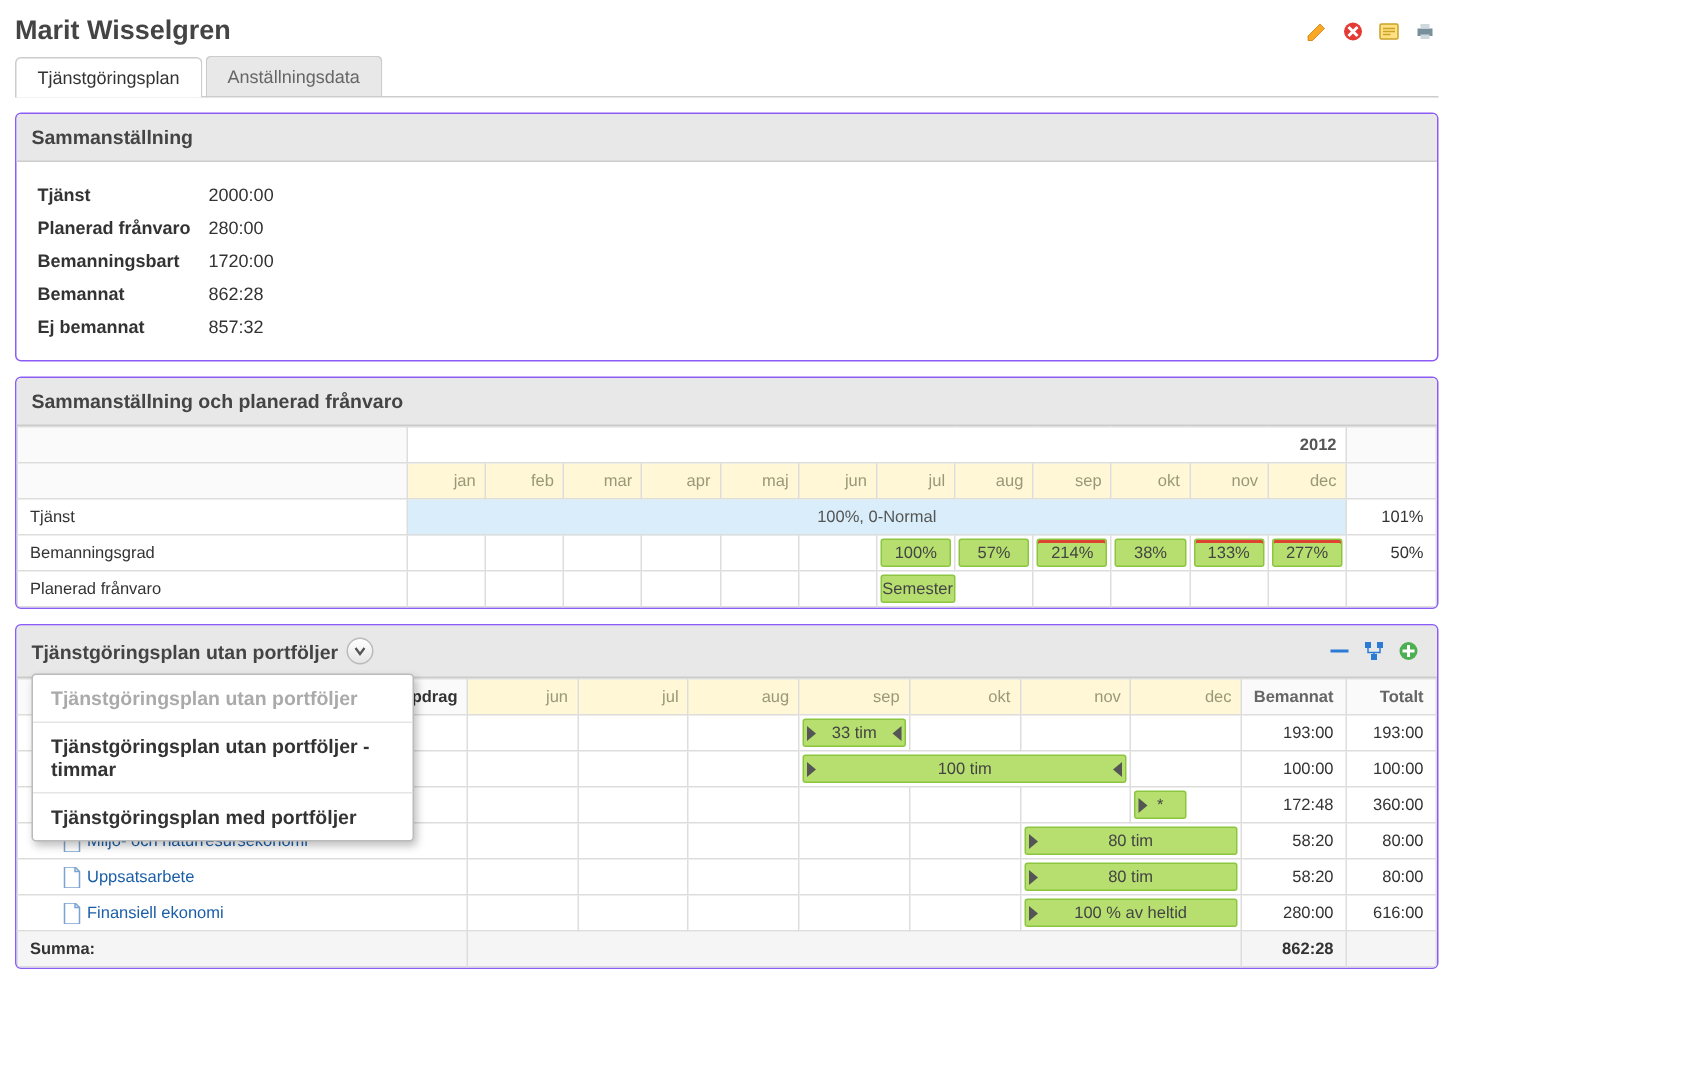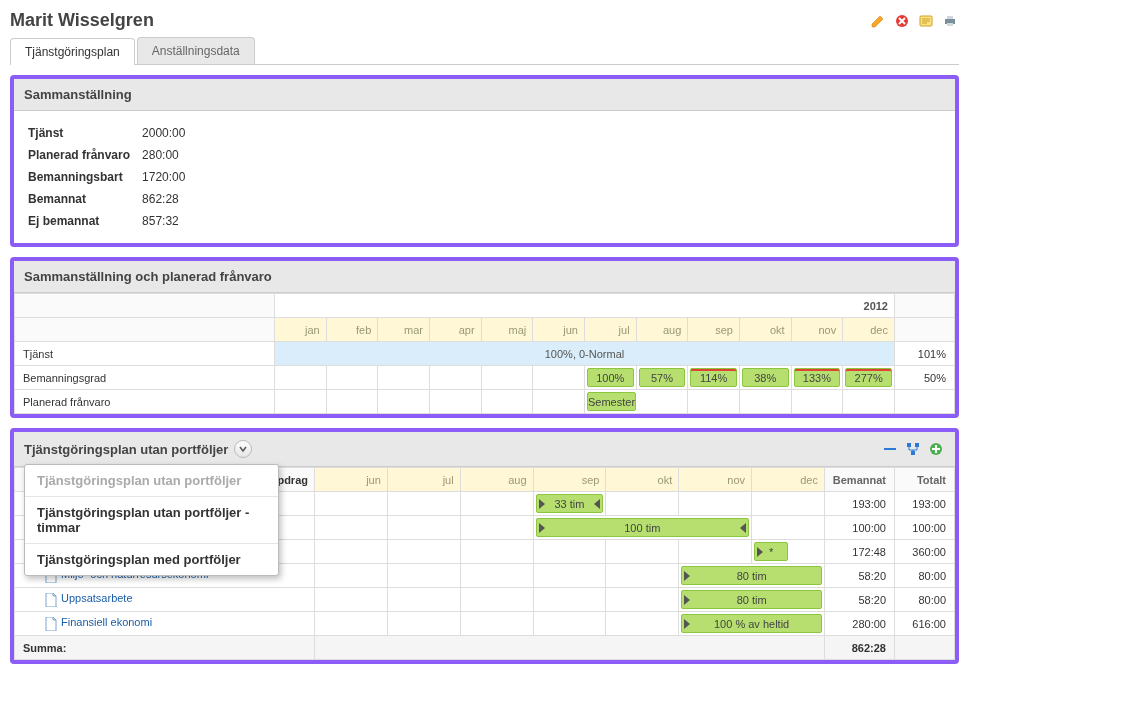--- a/index.html
+++ b/index.html
@@ -10,21 +10,21 @@
 .header-row { display: flex; align-items: center; justify-content: space-between; margin-bottom: 4px; padding: 2px 0; }
 .page-title { font-size: 18px; font-weight: bold; color: #444; }
 .header-icons { display: flex; gap: 6px; }
 .hicon { width: 18px; height: 18px; display: flex; align-items: center; justify-content: center; cursor: pointer; }
 .hicon svg { width: 16px; height: 16px; }
 
 .tabstrip { display: flex; border-bottom: 1px solid #ccc; }
 .tab { padding: 6px 14px; border: 1px solid #ccc; border-bottom: none; background: #e8e8e8; color: #666; cursor: pointer; border-top-left-radius: 4px; border-top-right-radius: 4px; margin-right: 2px; }
 .tab.active { background: #fff; color: #333; font-weight: normal; position: relative; top: 1px; }
 
-.panel { border: 4px solid #8b5cf6; border-radius: 4px; margin-top: 10px; overflow: hidden; }
+.panel { border: 1px solid #8b5cf6; border-radius: 4px; margin-top: 10px; overflow: hidden; }
 .panel-head { background: #e8e8e8; padding: 8px 10px; font-weight: bold; font-size: 13px; color: #444; border-bottom: 1px solid #ccc; }
 .panel-body { padding: 10px 12px; }
 
 .summary-table { font-size: 12px; }
 .summary-table tr td { padding: 3px 10px 3px 0; }
 .summary-table tr td:first-child { font-weight: bold; }
 
 
 .tl { width: 100%; border-collapse: collapse; table-layout: fixed; }
 .tl th, .tl td { border: 1px solid #ddd; font-size: 11px; height: 24px; }
@@ -189,21 +189,21 @@
             <td></td>
             <td></td>
             <td></td>
         <td class="cell">
               <div class="bar green" style="left:2px;right:2px">100%</div>
             </td>
         <td class="cell">
               <div class="bar green" style="left:2px;right:2px">57%</div>
             </td>
         <td class="cell">
-              <div class="bar green redtop" style="left:2px;right:2px">114%</div>
+              <div class="bar green redtop" style="left:2px;right:2px">214%</div>
             </td>
         <td class="cell">
               <div class="bar green" style="left:2px;right:2px">38%</div>
             </td>
         <td class="cell">
               <div class="bar green redtop" style="left:2px;right:2px">133%</div>
             </td>
         <td class="cell">
               <div class="bar green redtop" style="left:2px;right:2px">277%</div>
             </td>

